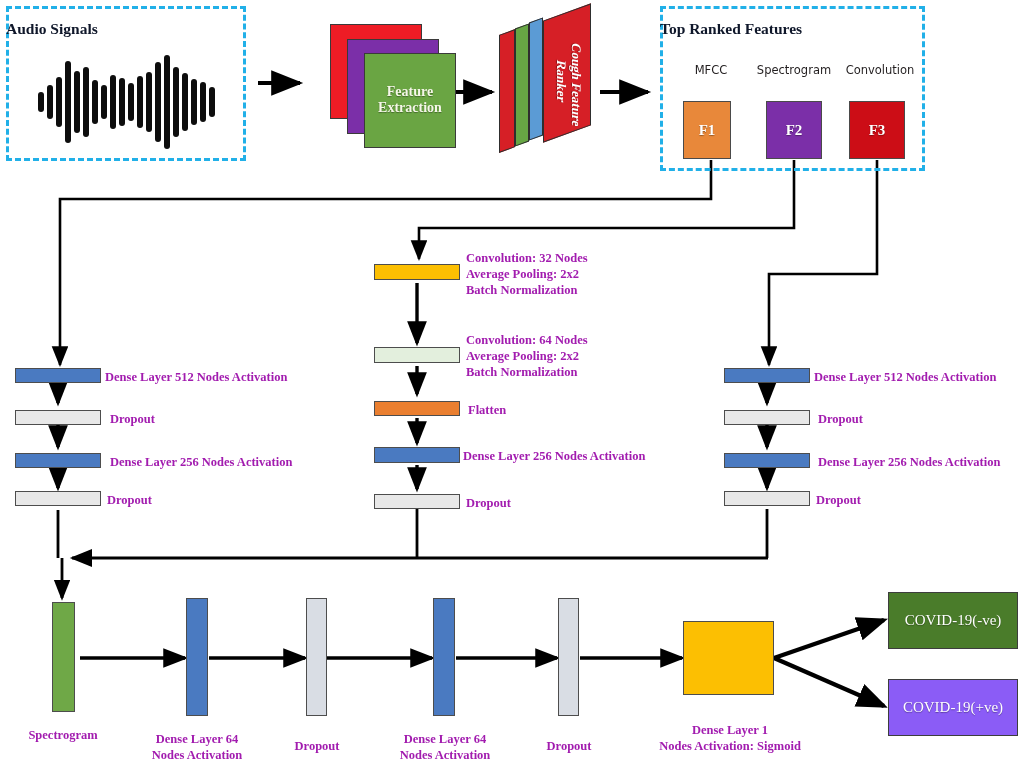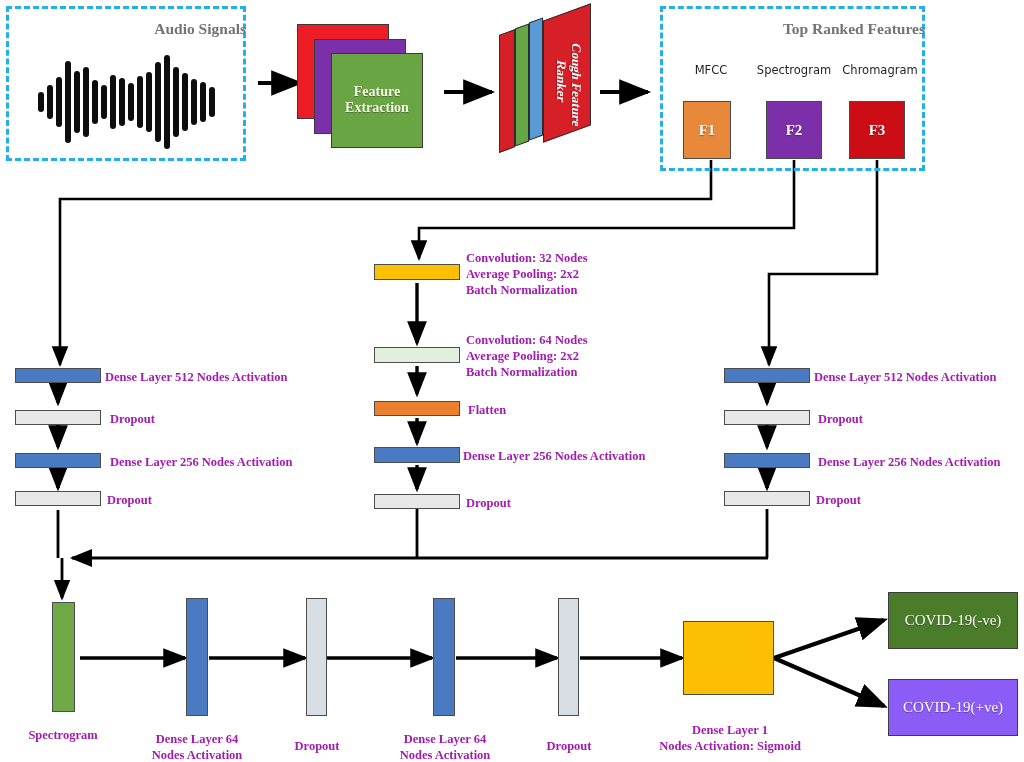--- a/index.html
+++ b/index.html
@@ -22,22 +22,22 @@
   
   .dash-box {
     border: 3px dashed #21b0e8;
     background: transparent;
   }
 
   
   .group-title {
     font-weight: bold;
     font-size: 15.5px;
-    color: #737373;
-    text-align: right;
+    color: #0f172a;
+    text-align: left;
     white-space: nowrap;
   }
   .feat-sublabel {
     font-family: "DejaVu Sans", "Liberation Sans", sans-serif;
     font-size: 11.5px;
     color: #231f20;
     text-align: center;
     white-space: nowrap;
   }
 
@@ -208,21 +208,21 @@
         <span style="height: 80px;"></span>
         <span style="height: 94px;"></span>
         <span style="height: 70px;"></span>
         <span style="height: 58px;"></span>
         <span style="height: 46px;"></span>
         <span style="height: 40px;"></span>
         <span style="height: 30px;"></span>
       </div>
   </div>
 
-  <div class="abs" style="left:289px; top:20px; width:145px; height:135px;">
+  <div class="abs" style="left:322px; top:20px; width:145px; height:135px;">
     <div class="card red" style="left:8px;  top:4px;  width:92px; height:95px;"></div>
     <div class="card purple" style="left:25px; top:19px; width:92px; height:95px;"></div>
     <div class="card green" style="left:42px; top:33px; width:92px; height:95px;">
       <div class="card-label">
         <div>Feature</div>
         <div>Extraction</div>
       </div>
     </div>
   </div>
 
@@ -235,21 +235,21 @@
       <span>Cough Feature</span><br>
       <span>Ranker</span>
     </div>
   </div>
 
   <div class="abs dash-box" style="left:660px; top:6px; width:265px; height:165px;"></div>
   <div class="abs group-title" style="left:660px; top:20px; width:265px;">Top Ranked Features</div>
 
   <div class="abs feat-sublabel" style="left:672px; top:63px; width:78px;">MFCC</div>
   <div class="abs feat-sublabel" style="left:748px; top:63px; width:92px;">Spectrogram</div>
-  <div class="abs feat-sublabel" style="left:834px; top:63px; width:92px;">Chromagram</div>
+  <div class="abs feat-sublabel" style="left:834px; top:63px; width:92px;">Convolution</div>
 
   <div class="fblock" style="left:683px; top:101px; width:48px; height:58px; background:#e8883a;">F1</div>
   <div class="fblock" style="left:766px; top:101px; width:56px; height:58px; background:#7b2fa8;">F2</div>
   <div class="fblock" style="left:849px; top:101px; width:56px; height:58px; background:#cc0d16;">F3</div>
 
   <div class="bar blue" style="left:15px; top:368px; width:86px; height:15px;"></div>
   <div class="lbl" style="left:105px; top:369px;">Dense Layer 512 Nodes Activation</div>
 
   <div class="bar gray" style="left:15px; top:410px; width:86px; height:15px;"></div>
   <div class="lbl" style="left:110px; top:411px;">Dropout</div>

